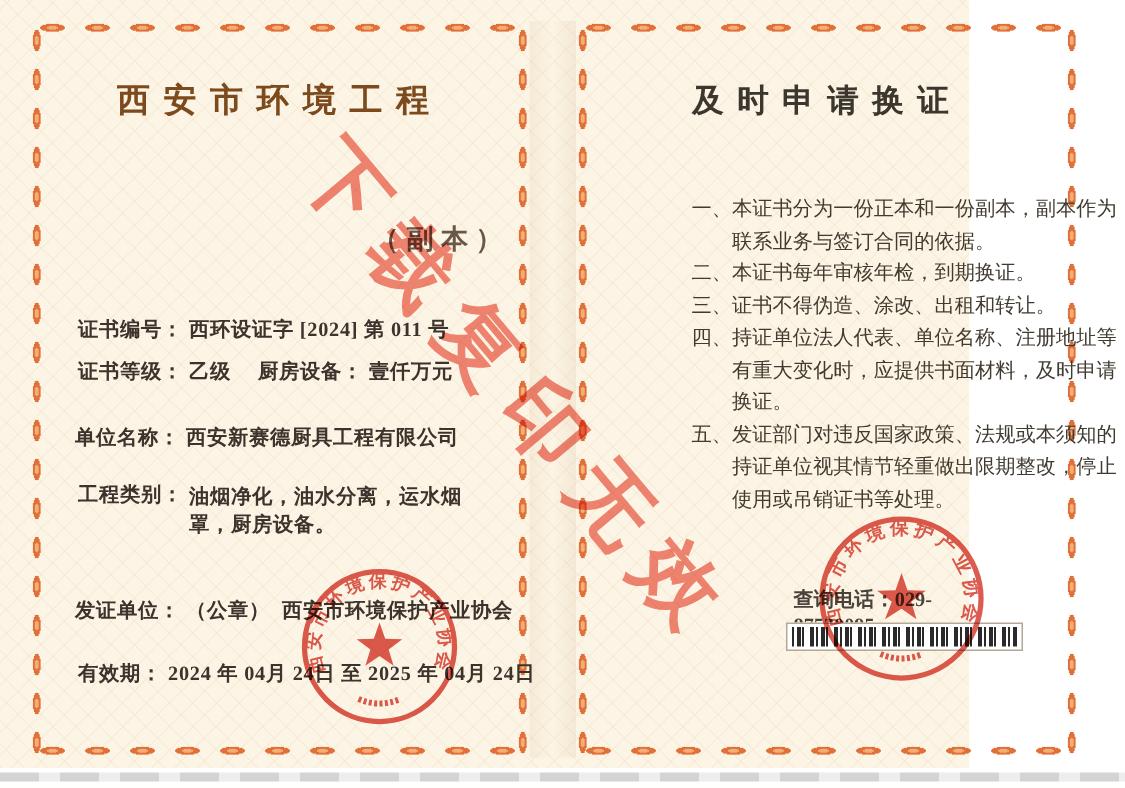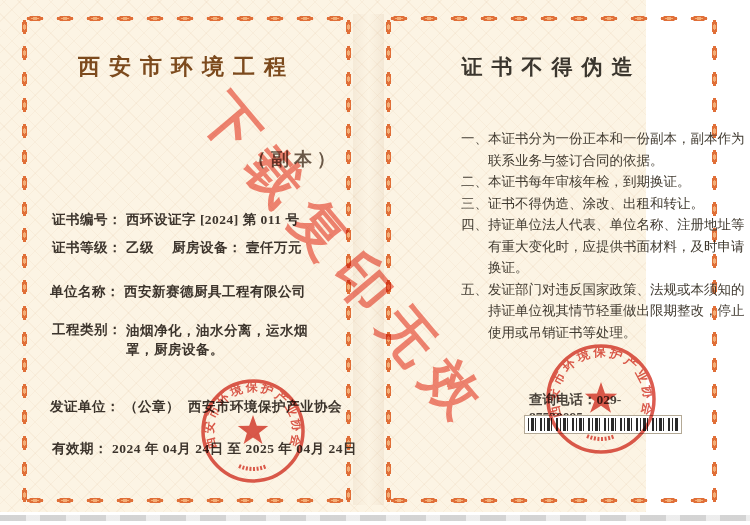--- a/index.html
+++ b/index.html
@@ -122,21 +122,21 @@
   </div>
 
   <div class="row row-issuer z2">
     <span class="lbl">发证单位：</span><span>（公章）</span><span class="gap" style="width:8px;"></span><span>西安市环境保护产业协会</span>
   </div>
 
   <div class="row row-validity z2">
     <span class="lbl">有效期：</span><span>2024 年 04月 24日 至 2025 年 04月 24日</span>
   </div>
 
-  <div class="r-title z2">证书不得伪造</div>
+  <div class="r-title z2">及时申请换证</div>
 
   <div class="notices z2">
     <div class="notice"><span>一、</span><span>本证书分为一份正本和一份副本，副本作为联系业务与签订合同的依据。</span></div>
     <div class="notice"><span>二、</span><span>本证书每年审核年检，到期换证。</span></div>
     <div class="notice"><span>三、</span><span>证书不得伪造、涂改、出租和转让。</span></div>
     <div class="notice"><span>四、</span><span>持证单位法人代表、单位名称、注册地址等有重大变化时，应提供书面材料，及时申请换证。</span></div>
     <div class="notice"><span>五、</span><span>发证部门对违反国家政策、法规或本须知的持证单位视其情节轻重做出限期整改，停止使用或吊销证书等处理。</span></div>
   </div>
 
   <div class="phone z2">

